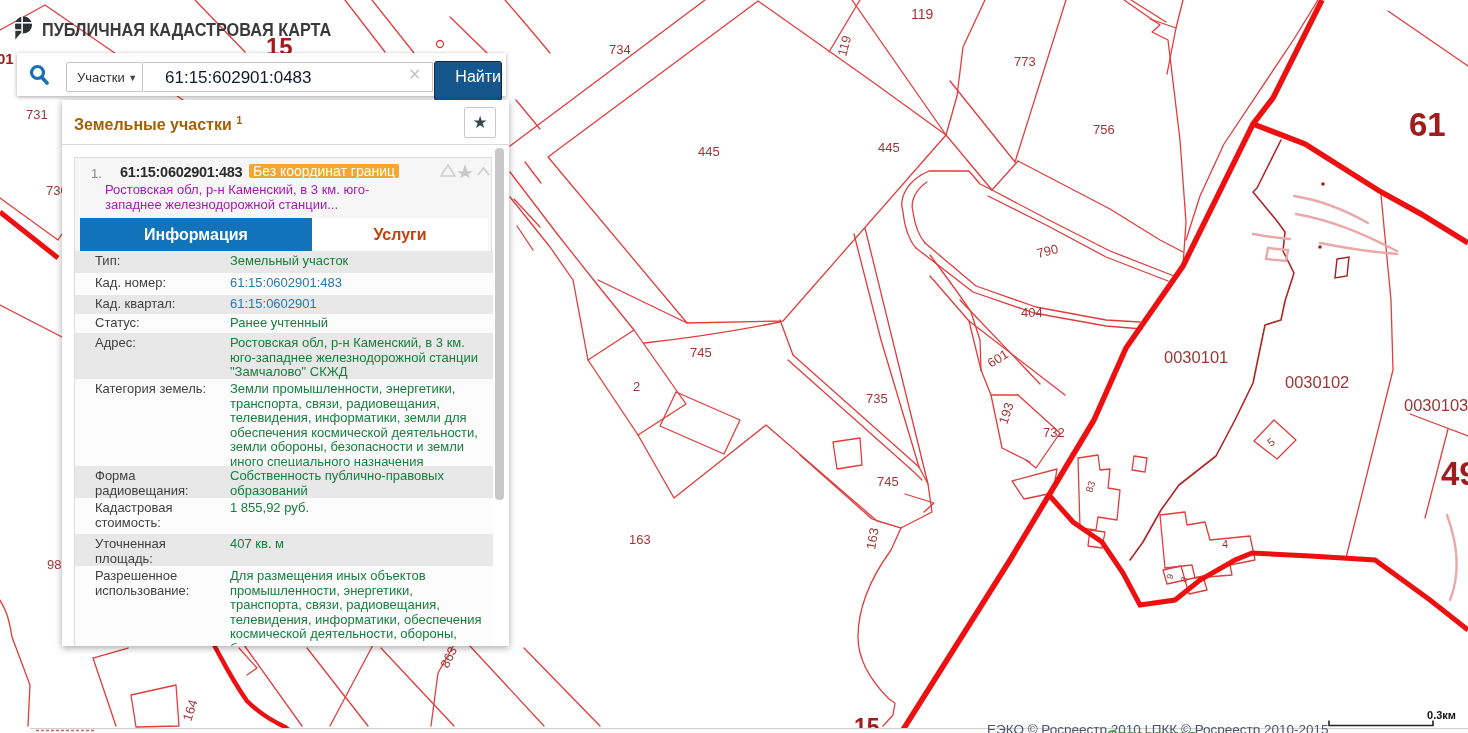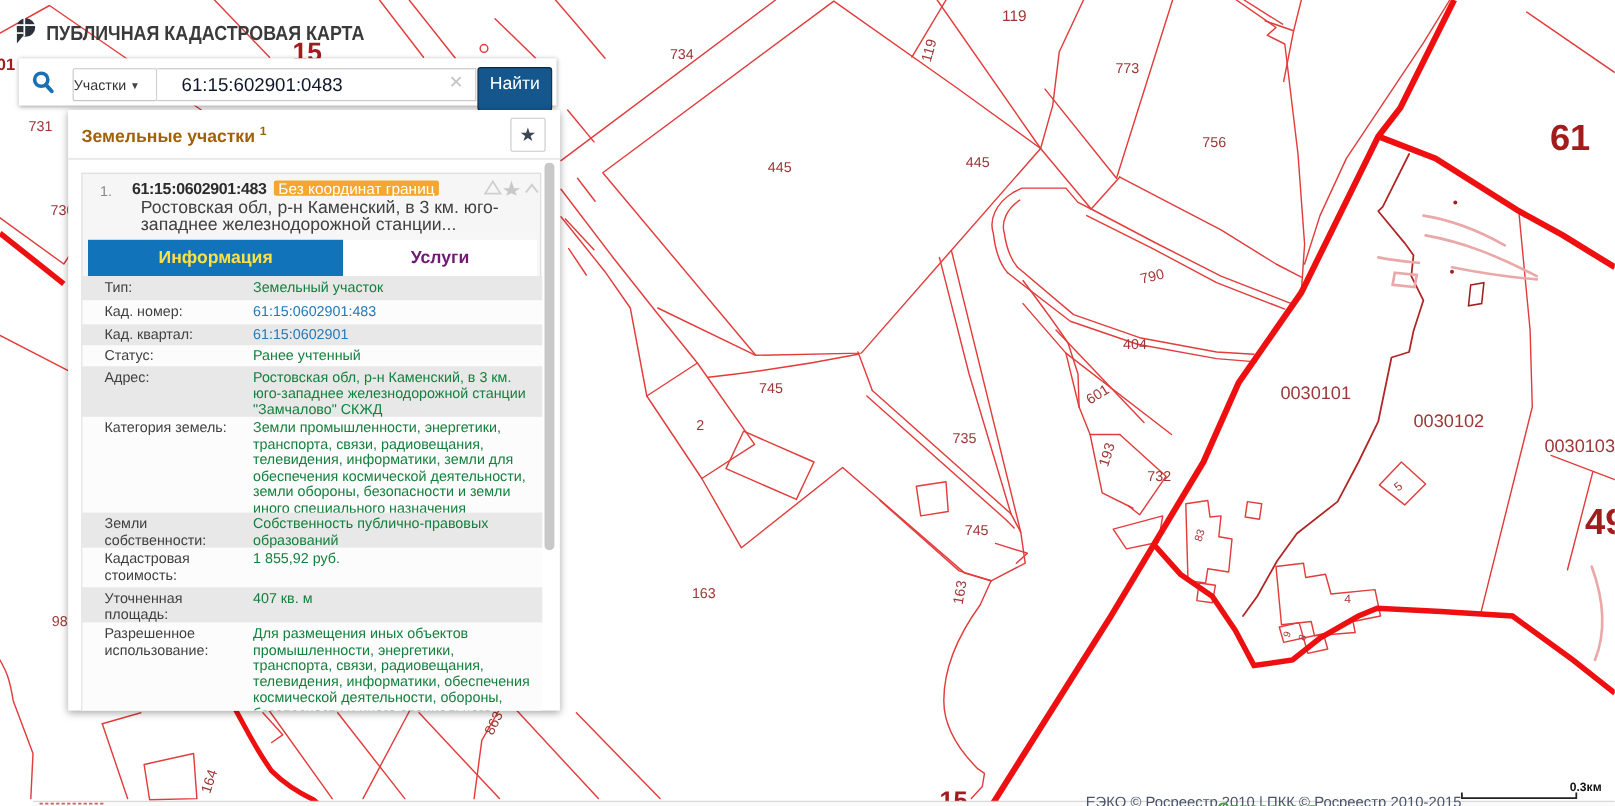--- a/index.html
+++ b/index.html
@@ -235,27 +235,27 @@
 
 <div class="abs" style="left:42px;top:19px;font-size:18.5px;font-weight:bold;color:#3a3a3a;transform:scale(.88,1);transform-origin:0 0;white-space:nowrap">ПУБЛИЧНАЯ КАДАСТРОВАЯ КАРТА</div>
 
 <div class="abs" style="left:17px;top:53px;width:489px;height:43px;background:#fff;box-shadow:0 1px 4px rgba(0,0,0,.35)">
 
   <svg class="abs" style="left:12px;top:11px" width="20" height="21" viewBox="0 0 20 21">
     <circle cx="8.5" cy="8.5" r="6" fill="none" stroke="#1a6fb5" stroke-width="3.2"></circle>
     <line x1="12.8" y1="13.2" x2="18" y2="19" stroke="#1a6fb5" stroke-width="3.6" stroke-linecap="round"></line>
   </svg>
 
-  <div class="abs" style="left:49px;top:9px;width:77px;height:30px;border:1px solid #c6c6c6;border-radius:2px;font-size:13px;color:#333;line-height:30px;text-align:left;box-sizing:border-box;background:#fff">Участки <span style="font-size:9px;color:#444;position:relative;top:-1px">▼</span></div>
+  <div class="abs" style="left:49px;top:9px;width:77px;height:30px;border:1px solid #c6c6c6;border-radius:2px;font-size:13px;color:#333;line-height:30px;text-align:left;padding-left:10px;box-sizing:border-box;background:#fff">Участки <span style="font-size:9px;color:#444;position:relative;top:-1px">▼</span></div>
 
   <div class="abs" style="left:126px;top:9px;width:290px;height:30px;border:1px solid #c6c6c6;border-left:none;box-sizing:border-box;background:#fff;font-size:17px;color:#0f172a;line-height:29px;padding-left:22px">61:15:602901:0483</div>
 
   <div class="abs" style="left:391px;top:12px;font-size:16px;color:#c4c4c4">✕</div>
 
-  <div class="abs" style="left:417px;top:8px;width:68px;height:40px;background:#15578c;border:1px solid #11293f;border-radius:3px;box-sizing:border-box;color:#fff;font-size:16px;text-align:center;line-height:30px">Найти</div>
+  <div class="abs" style="left:417px;top:8px;width:68px;height:40px;background:#15578c;border:1px solid #11293f;border-radius:3px;box-sizing:border-box;color:#fff;font-size:16px;text-align:right;line-height:30px">Найти</div>
 </div>
 
 <div class="abs" style="left:62px;top:100px;width:447px;height:546px;background:#fff;box-shadow:0 2px 7px rgba(0,0,0,.35);overflow:hidden">
 
   <div class="abs" style="left:0;top:0;width:447px;height:44px;border-bottom:1px solid #d9d9d9;background:#fff"></div>
 
   <div class="abs" style="left:12px;top:14px;font-size:16px;font-weight:bold;color:#a16207">Земельные участки <sup style="font-size:11px">1</sup></div>
 
   <div class="abs" style="left:402px;top:7px;width:32px;height:31px;border:1px solid #c9c9c9;border-radius:2px;box-sizing:border-box;text-align:center;line-height:29px;font-size:17px;color:#3d4653">★</div>
 
@@ -266,24 +266,24 @@
     <div class="abs" style="left:45px;top:6px;font-size:14.5px;font-weight:bold;color:#2b2b2b;letter-spacing:-.3px">61:15:0602901:483</div>
 
     <div class="abs" style="left:174px;top:6px;height:14px;background:#f3a72f;border-radius:2px;color:#fff;font-size:14px;line-height:14px;padding:0 4px">Без координат границ</div>
 
     <svg class="abs" style="left:364px;top:5px" width="52" height="15" viewBox="0 0 52 15">
       <polygon points="2,13 9,2 16,13" fill="none" stroke="#cfcfcf" stroke-width="1.6"></polygon>
       <path d="M26 1 L28.2 8.2 L33.8 8.2 L29.3 11.3 L31 15 L26 12.6 L21 15 L22.7 11.3 L18.2 8.2 L23.8 8.2 Z" fill="#c8c8c8"></path>
       <polyline points="39,12 44.5,5 50,12" fill="none" stroke="#cfcfcf" stroke-width="1.8"></polyline>
     </svg>
 
-    <div class="abs" style="left:53px;top:24px;font-size:16px;color:#404040;line-height:15px">Ростовская обл, р-н Каменский, в 3 км. юго-<br>западнее железнодорожной станции...</div>
-
-    <div class="abs" style="left:5px;top:60px;width:232px;height:33px;background:#1173ba;color:#fde047;font-weight:bold;font-size:16px;text-align:center;line-height:33px">Информация</div>
-    <div class="abs" style="left:237px;top:60px;width:176px;height:33px;background:#fff;color:#701a75;font-weight:bold;font-size:16px;text-align:center;line-height:33px">Услуги</div>
+    <div class="abs" style="left:30px;top:24px;font-size:13px;color:#a21caf;line-height:15px">Ростовская обл, р-н Каменский, в 3 км. юго-<br>западнее железнодорожной станции...</div>
+
+    <div class="abs" style="left:5px;top:60px;width:232px;height:33px;background:#1173ba;color:#ffffff;font-weight:bold;font-size:16px;text-align:center;line-height:33px">Информация</div>
+    <div class="abs" style="left:237px;top:60px;width:176px;height:33px;background:#fff;color:#c2410c;font-weight:bold;font-size:16px;text-align:center;line-height:33px">Услуги</div>
 
     <div class="abs" style="left:0px;top:93px;width:418px" id="tbl">
 
       <div class="row g" style="height:22px">
           <div class="lb">Тип:</div>
           <div class="vl">Земельный участок</div>
         </div>
 
       <div class="row w" style="height:22px">
           <div class="lb">Кад. номер:</div>
@@ -304,21 +304,21 @@
           <div class="lb">Адрес:</div>
           <div class="vl">Ростовская обл, р-н Каменский, в 3 км. юго-западнее железнодорожной станции "Замчалово" СКЖД</div>
         </div>
 
       <div class="row w" style="height:87px">
           <div class="lb">Категория земель:</div>
           <div class="vl">Земли промышленности, энергетики, транспорта, связи, радиовещания, телевидения, информатики, земли для обеспечения космической деятельности, земли обороны, безопасности и земли иного специального назначения</div>
         </div>
 
       <div class="row g" style="height:32px">
-          <div class="lb">Земли собственности:</div>
+          <div class="lb">Форма радиовещания:</div>
           <div class="vl">Собственность публично-правовых образований</div>
         </div>
 
       <div class="row w" style="height:36px">
           <div class="lb">Кадастровая стоимость:</div>
           <div class="vl">1 855,92 руб.</div>
         </div>
 
       <div class="row g" style="height:32px">
           <div class="lb">Уточненная площадь:</div>

